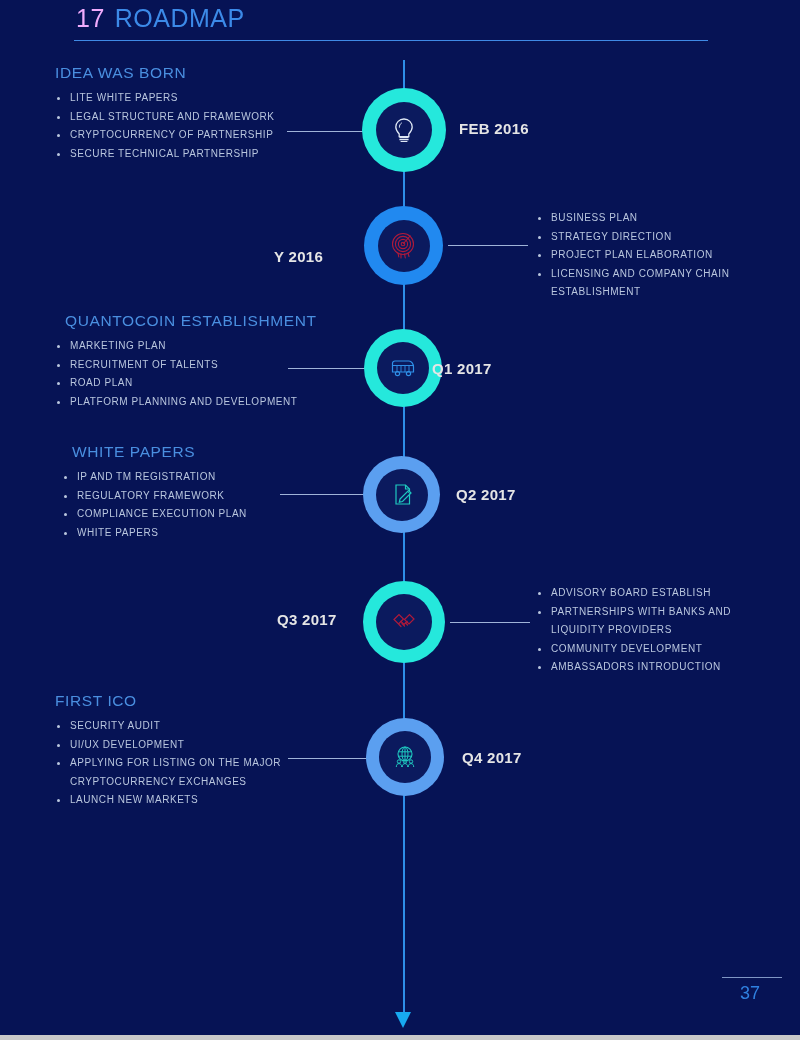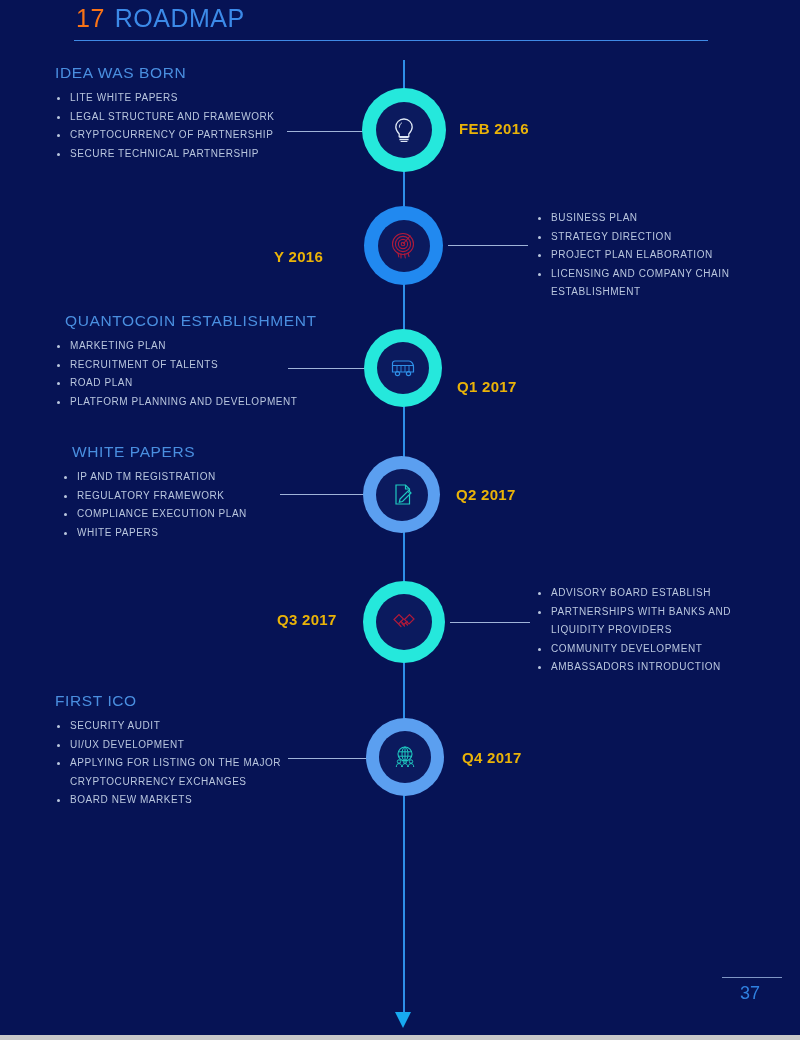--- a/index.html
+++ b/index.html
@@ -31,21 +31,21 @@
     position: absolute;
     left: 76px;
     top: 4px;
     font-size: 25px;
     letter-spacing: 0.5px;
     color: #3c8ae8;
     font-weight: 400;
     white-space: nowrap;
   }
   .page-title .num {
-    color: #f97316;
+    color: #f0abfc;
     margin-right: 10px;
   }
   .title-rule {
     position: absolute;
     left: 74px;
     top: 40px;
     width: 634px;
     height: 1px;
     background: #3f8ae6;
   }
@@ -92,21 +92,21 @@
     position: absolute;
     height: 1px;
     background: #9fb3d8;
   }
 
   
   .date-label {
     position: absolute;
     font-size: 15px;
     font-weight: bold;
-    color: #eab308;
+    color: #e5e5e5;
     white-space: nowrap;
     letter-spacing: 0.3px;
   }
 
   
   .block { position: absolute; }
   .block-heading {
     font-size: 15.5px;
     color: #4a8fe0;
     letter-spacing: 0.6px;
@@ -232,21 +232,21 @@
         <svg width="30" height="24" viewBox="0 0 30 24">
           <path d="M4.5 7.5 C4.5 6 5.5 5 7 5 L21 5 C23.5 5 25.5 8 25.5 11 L25.5 16 L4.5 16 Z" fill="none" stroke="#2f8fe8" stroke-width="1.2"></path>
           <path d="M4.5 9.5 L25.5 9.5" stroke="#2f8fe8" stroke-width="1"></path>
           <path d="M9 9.5 L9 16 M13 9.5 L13 16 M17 9.5 L17 16 M21 9.5 L21 16" stroke="#2f8fe8" stroke-width="0.9"></path>
           <circle cx="9.5" cy="17.6" r="2.1" fill="none" stroke="#2f8fe8" stroke-width="1.2"></circle>
           <circle cx="20.5" cy="17.6" r="2.1" fill="none" stroke="#2f8fe8" stroke-width="1.2"></circle>
         </svg>
       </span>
     </div>
   </div>
-  <div class="date-label" style="left:457px; top:360px;margin-top:18px;">Q1 2017</div>
+  <div class="date-label" style="left:432px; top:360px;">Q1 2017</div>
 
   <div class="block" style="left:62px; top:443px; width:300px;">
     <div class="block-heading" style="margin-left:10px;">WHITE PAPERS</div>
     <ul class="bullets">
       <li>IP AND TM REGISTRATION</li>
       <li>REGULATORY FRAMEWORK</li>
       <li>COMPLIANCE EXECUTION PLAN</li>
       <li>WHITE PAPERS</li>
     </ul>
   </div>
@@ -287,21 +287,21 @@
       <li>AMBASSADORS INTRODUCTION</li>
     </ul>
   </div>
 
   <div class="block" style="left:55px; top:692px; width:260px;">
     <div class="block-heading">FIRST ICO</div>
     <ul class="bullets">
       <li>SECURITY AUDIT</li>
       <li>UI/UX DEVELOPMENT</li>
       <li>APPLYING FOR LISTING  ON THE MAJOR CRYPTOCURRENCY EXCHANGES</li>
-      <li>BOARD NEW MARKETS</li>
+      <li>LAUNCH NEW MARKETS</li>
     </ul>
   </div>
   <div class="connector" style="left:288px; top:758px; width:86px;"></div>
   <div class="node" style="left:366px; top:718px; width:78px; height:78px; background:#5b9ff0;">
     <div class="inner" style="width:52px; height:52px;">
       <span>
         <svg width="28" height="28" viewBox="0 0 28 28">
           <circle cx="14" cy="11" r="7" fill="none" stroke="#1fc9c0" stroke-width="1.1"></circle>
           <ellipse cx="14" cy="11" rx="3" ry="7" fill="none" stroke="#1fc9c0" stroke-width="1"></ellipse>
           <path d="M7.2 8.8 L20.8 8.8 M7.2 13.2 L20.8 13.2 M14 4 L14 18" stroke="#1fc9c0" stroke-width="1"></path>

